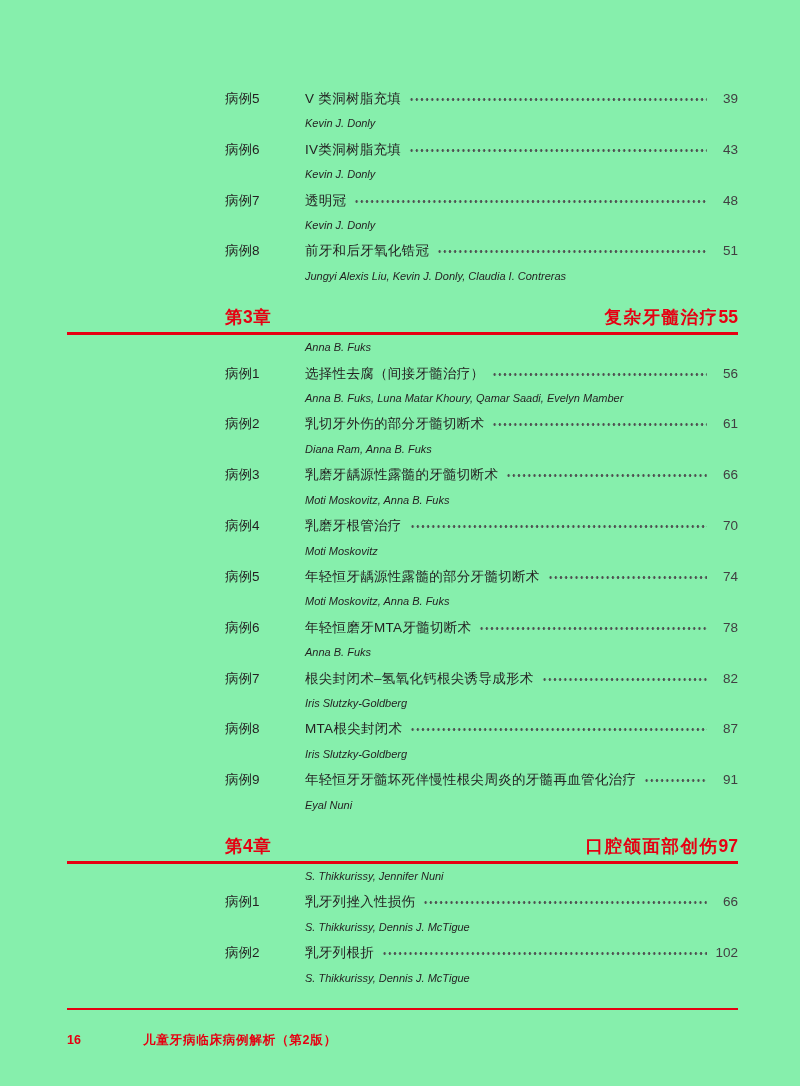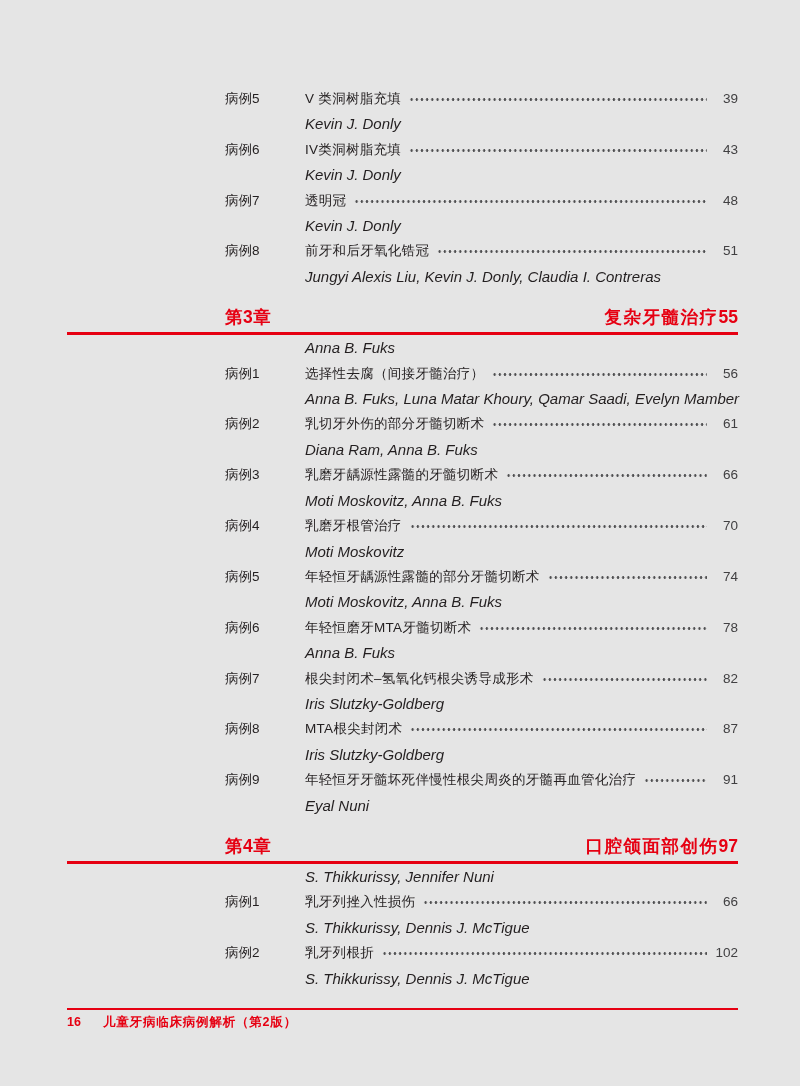--- a/index.html
+++ b/index.html
@@ -1,48 +1,48 @@
 <!DOCTYPE html>
 <html><head>
 <meta charset="utf-8">
 <style>
   :root { --red:#e60012; --ink:#231f20; --pgnum:#414042; --dot:#4d4d4f; }
   html,body { margin:0; padding:0; background:#fff; }
   .page {
-    position:relative; width:800px; height:1086px; background:#e5e5e5;
+    position:relative; width:800px; height:1086px; background:#86efac;
     font-family:"Liberation Sans","DejaVu Sans",sans-serif; color:var(--ink);
     overflow:hidden;
   }
   .toc { position:absolute; top:86px; left:67px; width:671px; }
 
   .case-row { display:flex; align-items:baseline; line-height:25.4px; font-size:13.5px; }
   .case-label { flex:none; margin-left:158px; width:80px; }
   .case-title { flex:none; letter-spacing:0.3px;text-align:center; }
   .leader {
     flex:1 1 auto; height:7px; margin:0 5px 0 8px;
     background-image:radial-gradient(circle, var(--dot) 1.05px, transparent 1.45px);
     background-size:5.2px 7px; background-repeat:repeat-x; background-position:0 55%;
   }
   .case-page { flex:none; min-width:26px; text-align:right; color:var(--pgnum); }
 
   .authors {
-    margin-left:238px; line-height:25.4px; font-size:15px; font-style:italic; color:var(--ink);
+    margin-left:238px; line-height:25.4px; font-size:11px; font-style:italic; color:var(--ink);
     white-space:nowrap;
   }
 
   .ch-block { margin-top:15px; }
   .ch-head { display:flex; align-items:baseline; line-height:26px; font-size:17.5px; font-weight:bold; color:var(--red); }
   .ch-label { flex:none; margin-left:158px; width:80px; letter-spacing:0.5px; }
   .ch-title { flex:1; letter-spacing:1.5px;text-align:right; }
   .ch-page { flex:none; text-align:right; }
   .ch-rule { height:3px; background:var(--red); margin-top:2px; }
 
   .footer { position:absolute; left:67px; width:671px; top:1008px; }
   .footer-rule { height:1.5px; background:var(--red); }
-  .footer-row { display:flex; align-items:baseline; margin-top:4px; font-size:12.5px; font-weight:bold; color:var(--red); }
+  .footer-row { display:flex; align-items:baseline; margin-top:22px; font-size:12.5px; font-weight:bold; color:var(--red);gap:40px; }
   .footer-page { flex:none; width:36px; }
   .footer-title { flex:none; letter-spacing:0.8px; }
 </style>
 </head>
 <body>
 
 <div class="page">
   <main class="toc" id="toc-root">
       <section>
         <div class="case-row">

